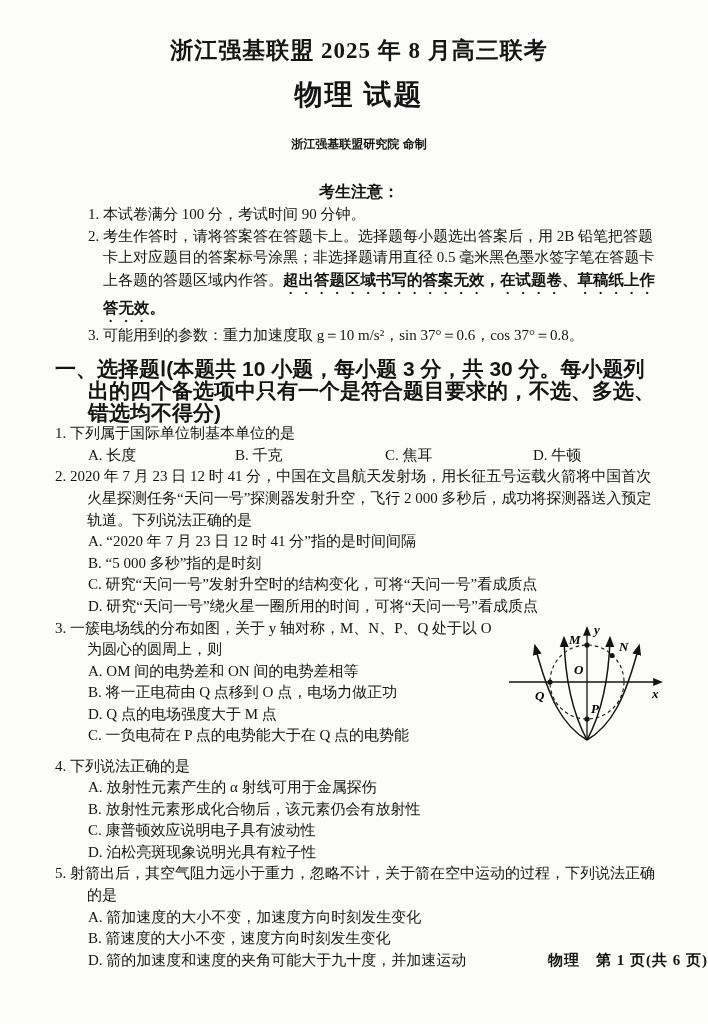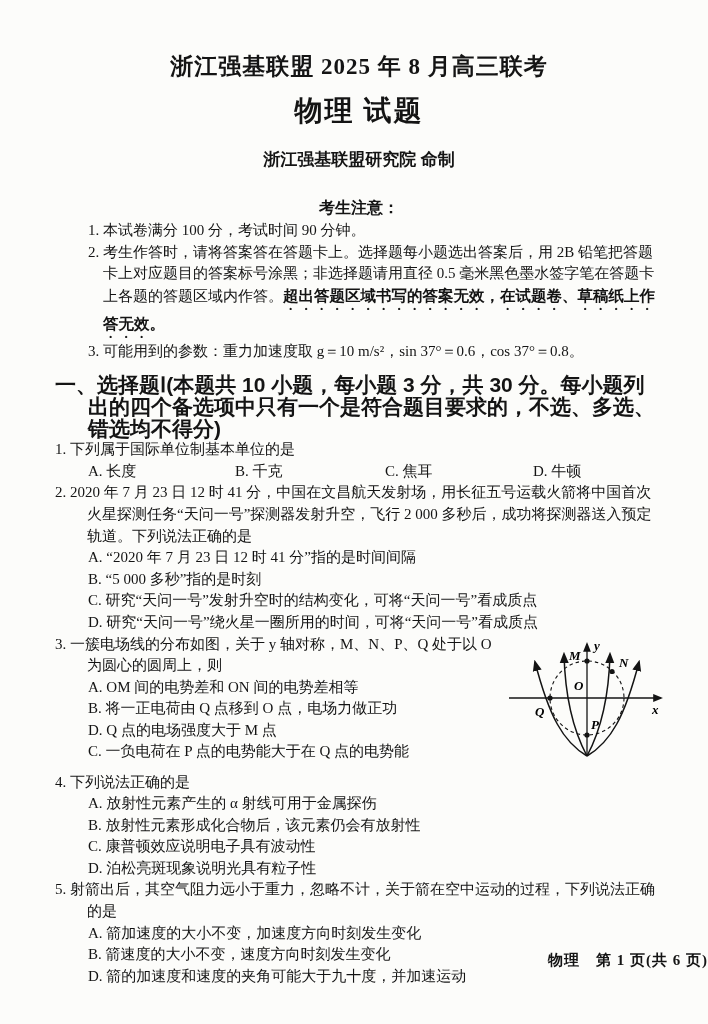--- a/index.html
+++ b/index.html
@@ -6,37 +6,37 @@
   .page {
     position:relative;
     width:708px; height:1024px;
     margin:0 auto;
     background:#fcfcfa;
     color:#141414;
     font-family:"Liberation Serif", serif;
     font-size:15px;
     line-height:21.6px;
     box-sizing:border-box;
-    padding:52px 45px 0 55px;
+    padding:36px 45px 0 55px;
     overflow:hidden;
   }
   .title {
     margin:0; text-align:center;
     font-size:23px; line-height:30px; font-weight:bold;
     letter-spacing:1px;
     font-family:"Liberation Serif", serif;
   }
   .subject {
     margin:12px 0 0 0; text-align:center;
     font-size:28px; line-height:34px; font-weight:bold;
     letter-spacing:2px;
   }
   .issuer {
     margin-top:22px; text-align:center;
-    font-size:17px; line-height:20px; font-weight:bold;
+    font-size:12px; line-height:20px; font-weight:bold;
     font-family:"Liberation Sans", sans-serif;
   }
   .notice-heading {
     margin-top:26px;
     font-size:16px; line-height:24px; font-weight:bold;
     font-family:"Liberation Sans", sans-serif;
     text-align:center;
   }
   .notice p { margin:0; padding-left:48px; text-indent:-15px; }
   .em-dots {

